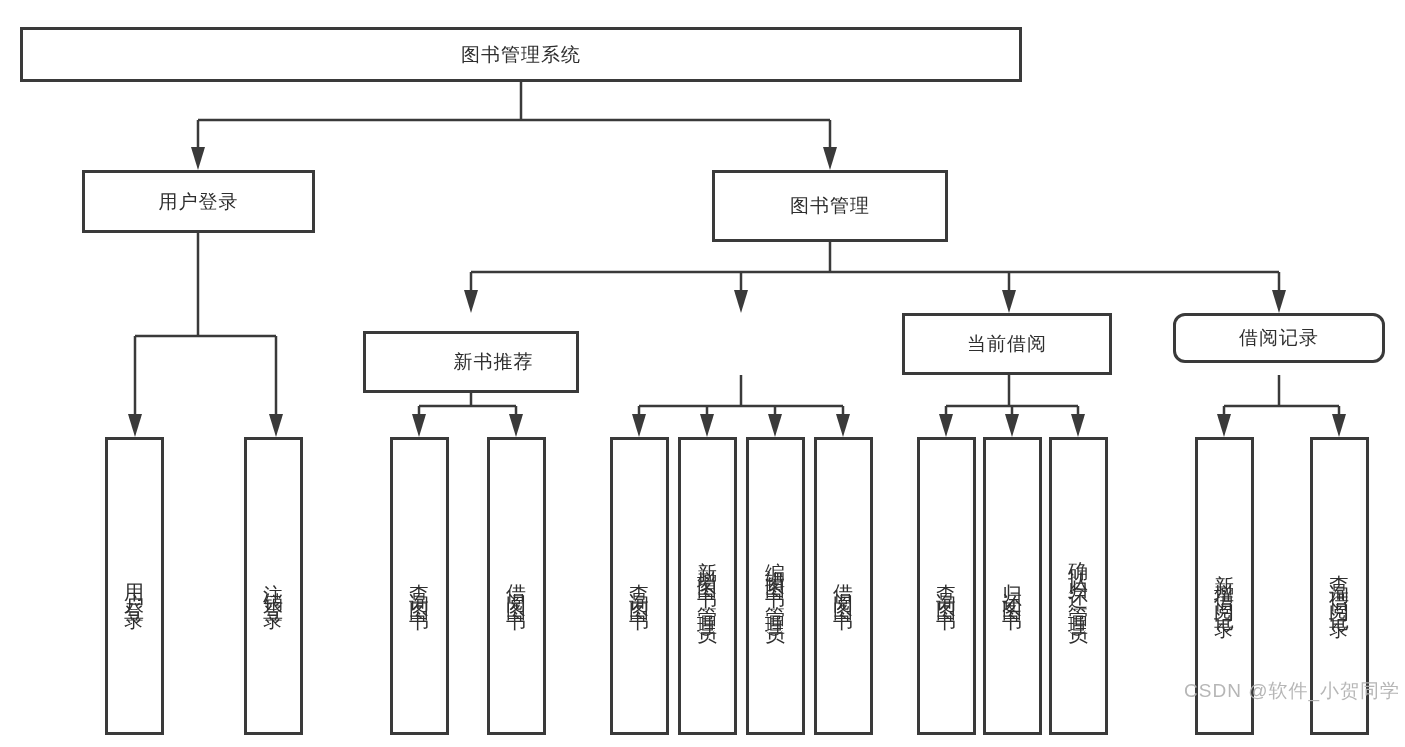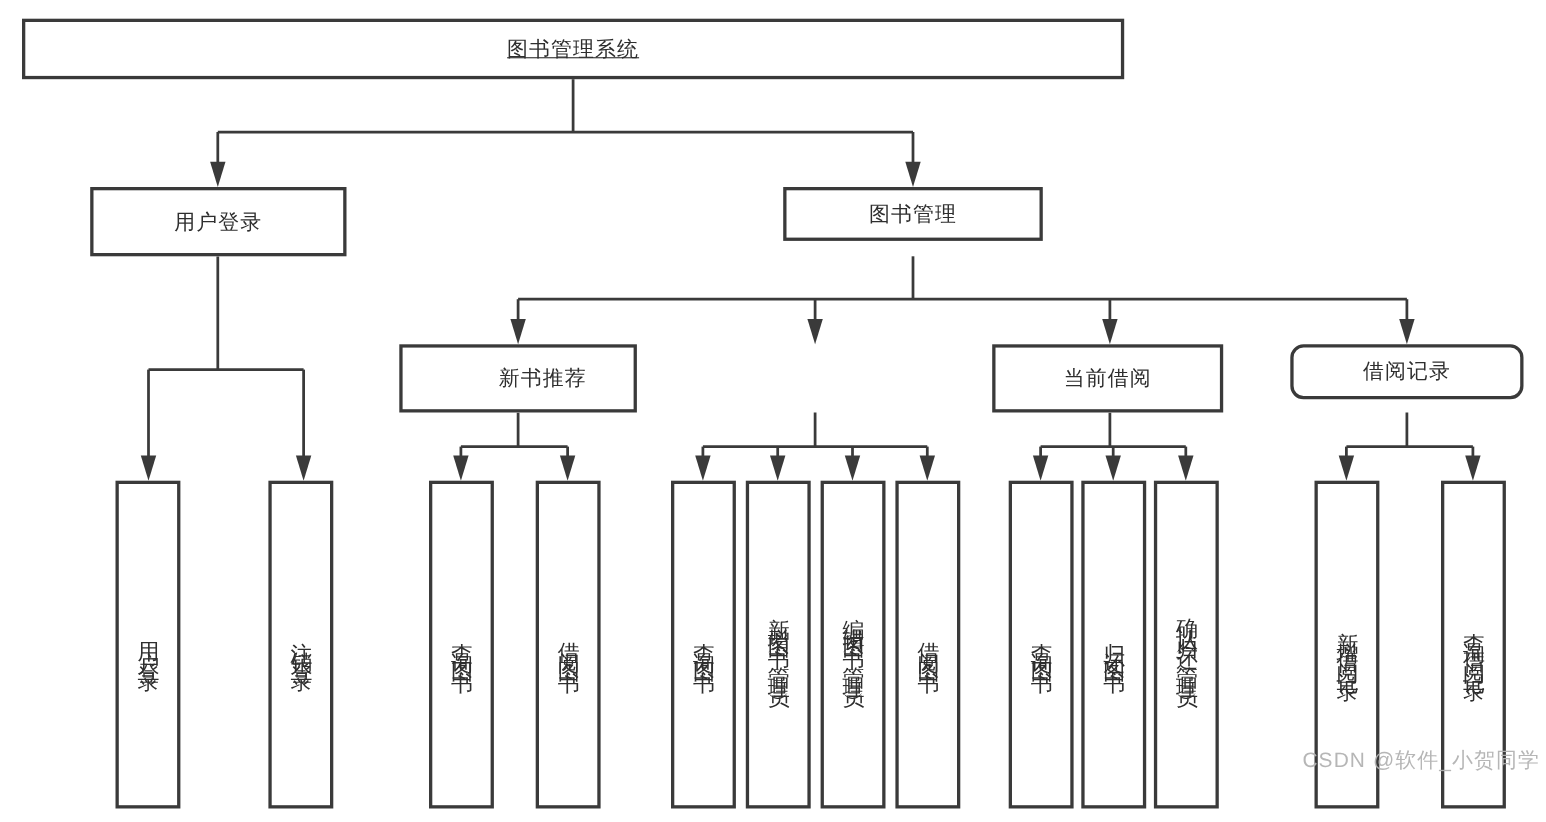--- a/index.html
+++ b/index.html
@@ -133,32 +133,32 @@
 
       <polygon points="946,437 939,414 953,414"></polygon>
       <polygon points="1012,437 1005,414 1019,414"></polygon>
       <polygon points="1078,437 1071,414 1085,414"></polygon>
 
       <polygon points="1224,437 1217,414 1231,414"></polygon>
       <polygon points="1339,437 1332,414 1346,414"></polygon>
     </g>
   </svg>
 
-  <div class="node hbox" style="left:20px; top:17px; width:1002px; height:55px;text-decoration:underline;">
+  <div class="node hbox" style="left:20px; top:27px; width:1002px; height:55px;">
     <span>图书管理系统</span>
   </div>
 
   <div class="node hbox" style="left:82px; top:170px; width:233px; height:63px;">
     <span>用户登录</span>
   </div>
-  <div class="node hbox" style="left:712px; top:170px; width:236px; height:49px;">
+  <div class="node hbox" style="left:712px; top:170px; width:236px; height:72px;">
     <span>图书管理</span>
   </div>
 
-  <div class="node hbox" style="left:363px; top:313px; width:216px; height:62px;padding-left:45px;">
+  <div class="node hbox" style="left:363px; top:331px; width:216px; height:62px;padding-left:45px;">
     <span>新书推荐</span>
   </div>
   <div class="node hbox" style="left:902px; top:313px; width:210px; height:62px;">
     <span>当前借阅</span>
   </div>
   <div class="node hbox" style="left:1173px; top:313px; width:212px; height:50px;border-radius:12px;">
     <span>借阅记录</span>
   </div>
 
   <div class="node vbox" style="left:105px;">

